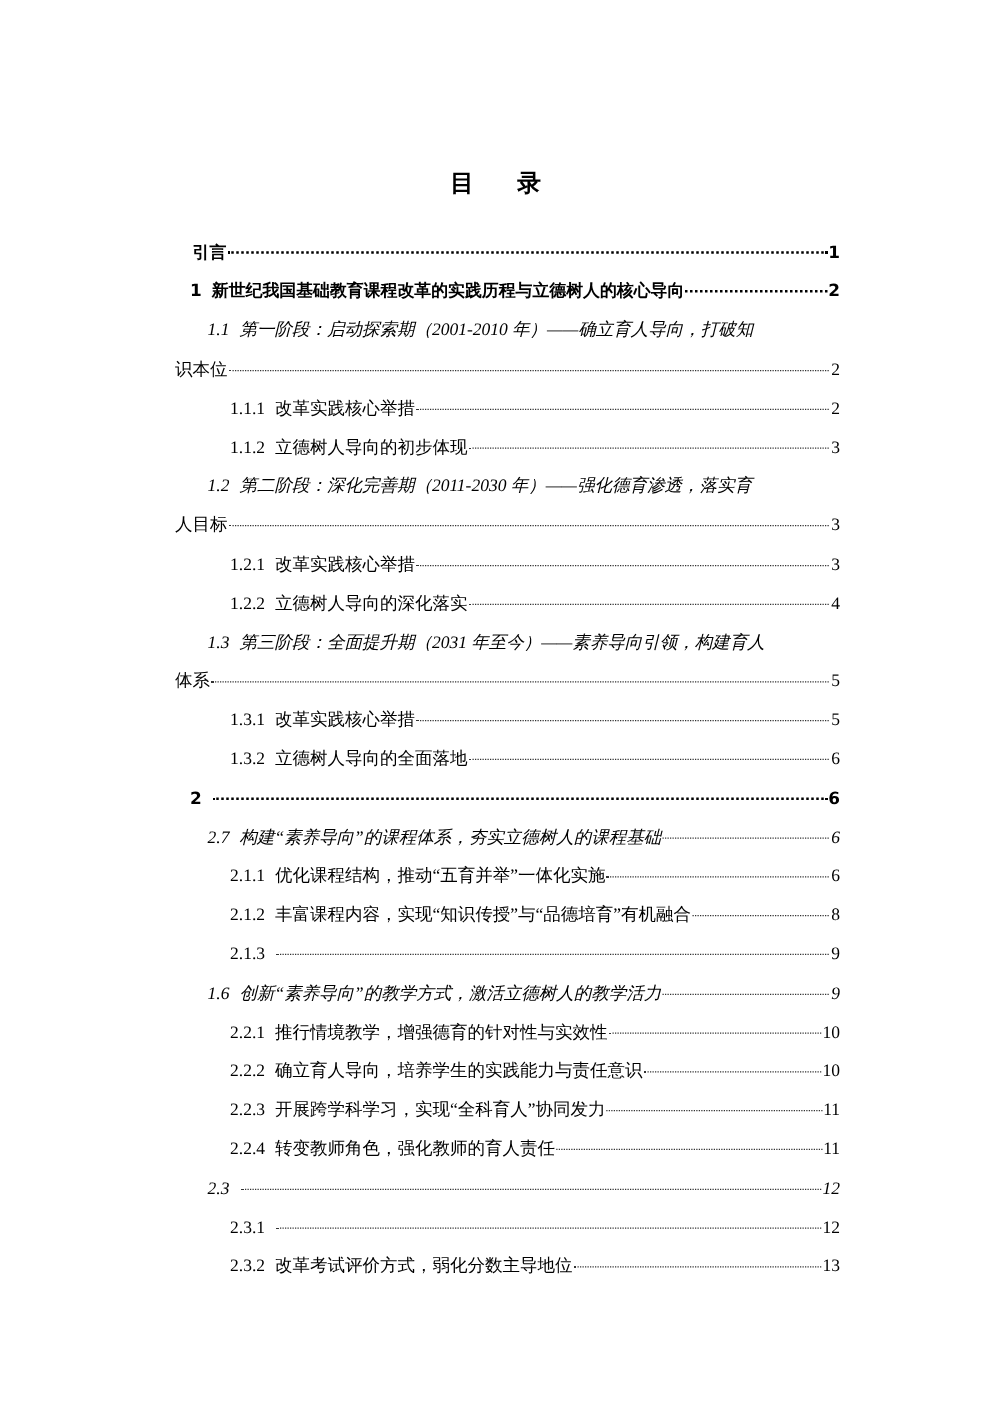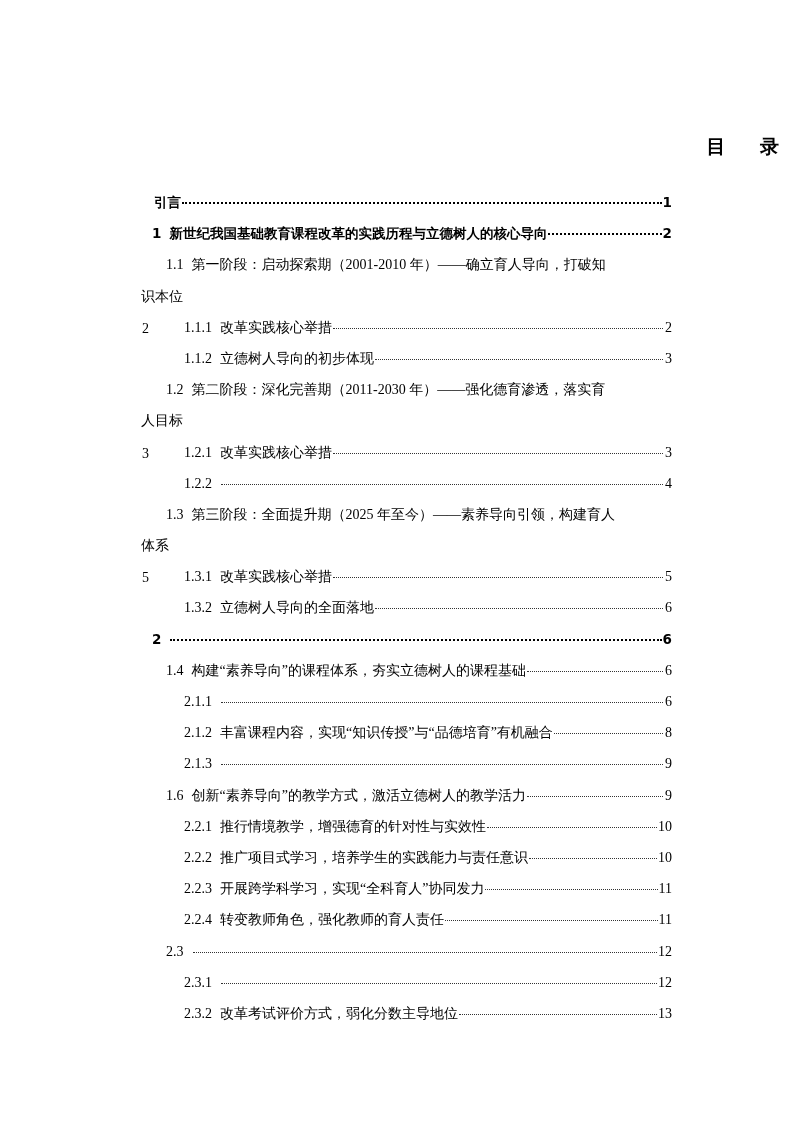--- a/index.html
+++ b/index.html
@@ -13,21 +13,21 @@
       position: relative;
       overflow: hidden;
       color: #000;
       font-family: "Liberation Serif", "DejaVu Serif", serif;
     }
     .page-title {
       position: absolute;
       top: 134px;
       left: 0;
       width: 793px;
-      text-align: right;
+      text-align: center;
       font-family: "DejaVu Sans", sans-serif;
       font-weight: bold;
       font-size: 19px;
       letter-spacing: 14px;
       text-indent: 14px;
     }
     .toc {
       position: absolute;
       top: 187px;
       left: 140px;
@@ -60,23 +60,23 @@
     }
     .toc-line.bold .fill {
       border-bottom: 2px dotted #000;
     }
     .toc-line .page {
       min-width: 8px;
       text-align: right;
     }
     .indent-0 { padding-left: 14px; }
     .indent-0b { padding-left: 12px; }
-    .indent-1 { padding-left: 26px; }
+    .indent-1 { padding-left: 26px; font-style: italic; }
     .indent-2 { padding-left: 44px; }
-    .indent-wrap { padding-left: 0; flex-direction: column; }
+    .indent-wrap { padding-left: 0; }
   </style>
 </head>
 <body>
 
 <div class="page-title">目  录</div>
 
 <div class="toc">
 
   <div class="toc-line bold indent-0">
     <span>引言</span>
@@ -127,27 +127,28 @@
 
   <div class="toc-line indent-2">
     <span class="num">1.2.1</span>
     <span>改革实践核心举措</span>
     <span class="fill"></span>
     <span class="page">3</span>
   </div>
 
   <div class="toc-line indent-2">
     <span class="num">1.2.2</span>
+    <span>立德树人导向的深化落实</span>
     <span class="fill"></span>
     <span class="page">4</span>
   </div>
 
   <div class="toc-line indent-1">
     <span class="num">1.3</span>
-    <span>第三阶段：全面提升期（2025 年至今）——素养导向引领，构建育人</span>
+    <span>第三阶段：全面提升期（2031 年至今）——素养导向引领，构建育人</span>
   </div>
   <div class="toc-line indent-wrap">
     <span>体系</span>
     <span class="fill"></span>
     <span class="page">5</span>
   </div>
 
   <div class="toc-line indent-2">
     <span class="num">1.3.1</span>
     <span>改革实践核心举措</span>
@@ -162,28 +163,29 @@
     <span class="page">6</span>
   </div>
 
   <div class="toc-line bold indent-0b">
     <span class="num">2</span>
     <span class="fill"></span>
     <span class="page">6</span>
   </div>
 
   <div class="toc-line indent-1">
-    <span class="num">1.4</span>
+    <span class="num">2.7</span>
     <span>构建“素养导向”的课程体系，夯实立德树人的课程基础</span>
     <span class="fill"></span>
     <span class="page">6</span>
   </div>
 
   <div class="toc-line indent-2">
     <span class="num">2.1.1</span>
+    <span>优化课程结构，推动“五育并举”一体化实施</span>
     <span class="fill"></span>
     <span class="page">6</span>
   </div>
 
   <div class="toc-line indent-2">
     <span class="num">2.1.2</span>
     <span>丰富课程内容，实现“知识传授”与“品德培育”有机融合</span>
     <span class="fill"></span>
     <span class="page">8</span>
   </div>
@@ -203,21 +205,21 @@
 
   <div class="toc-line indent-2">
     <span class="num">2.2.1</span>
     <span>推行情境教学，增强德育的针对性与实效性</span>
     <span class="fill"></span>
     <span class="page">10</span>
   </div>
 
   <div class="toc-line indent-2">
     <span class="num">2.2.2</span>
-    <span>推广项目式学习，培养学生的实践能力与责任意识</span>
+    <span>确立育人导向，培养学生的实践能力与责任意识</span>
     <span class="fill"></span>
     <span class="page">10</span>
   </div>
 
   <div class="toc-line indent-2">
     <span class="num">2.2.3</span>
     <span>开展跨学科学习，实现“全科育人”协同发力</span>
     <span class="fill"></span>
     <span class="page">11</span>
   </div>

